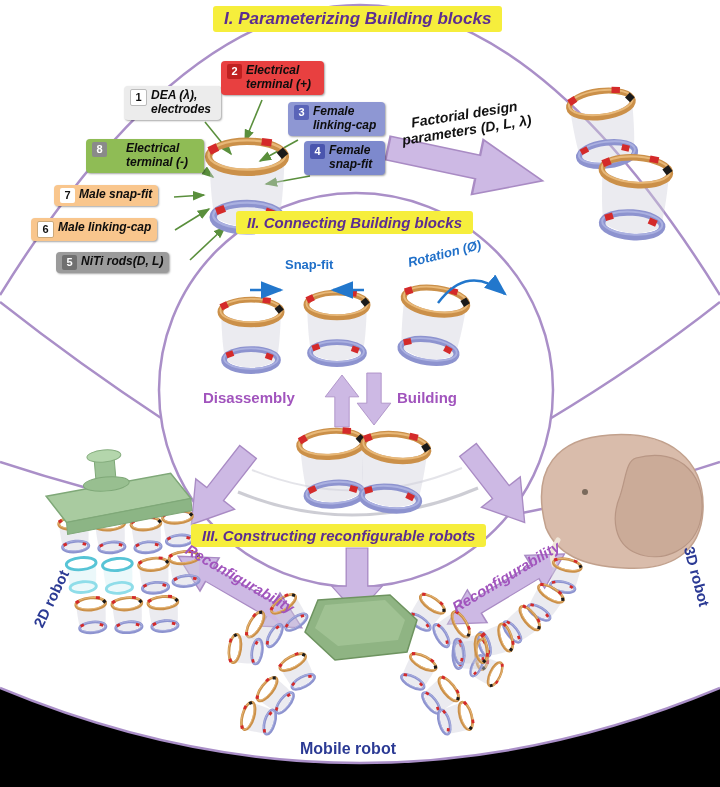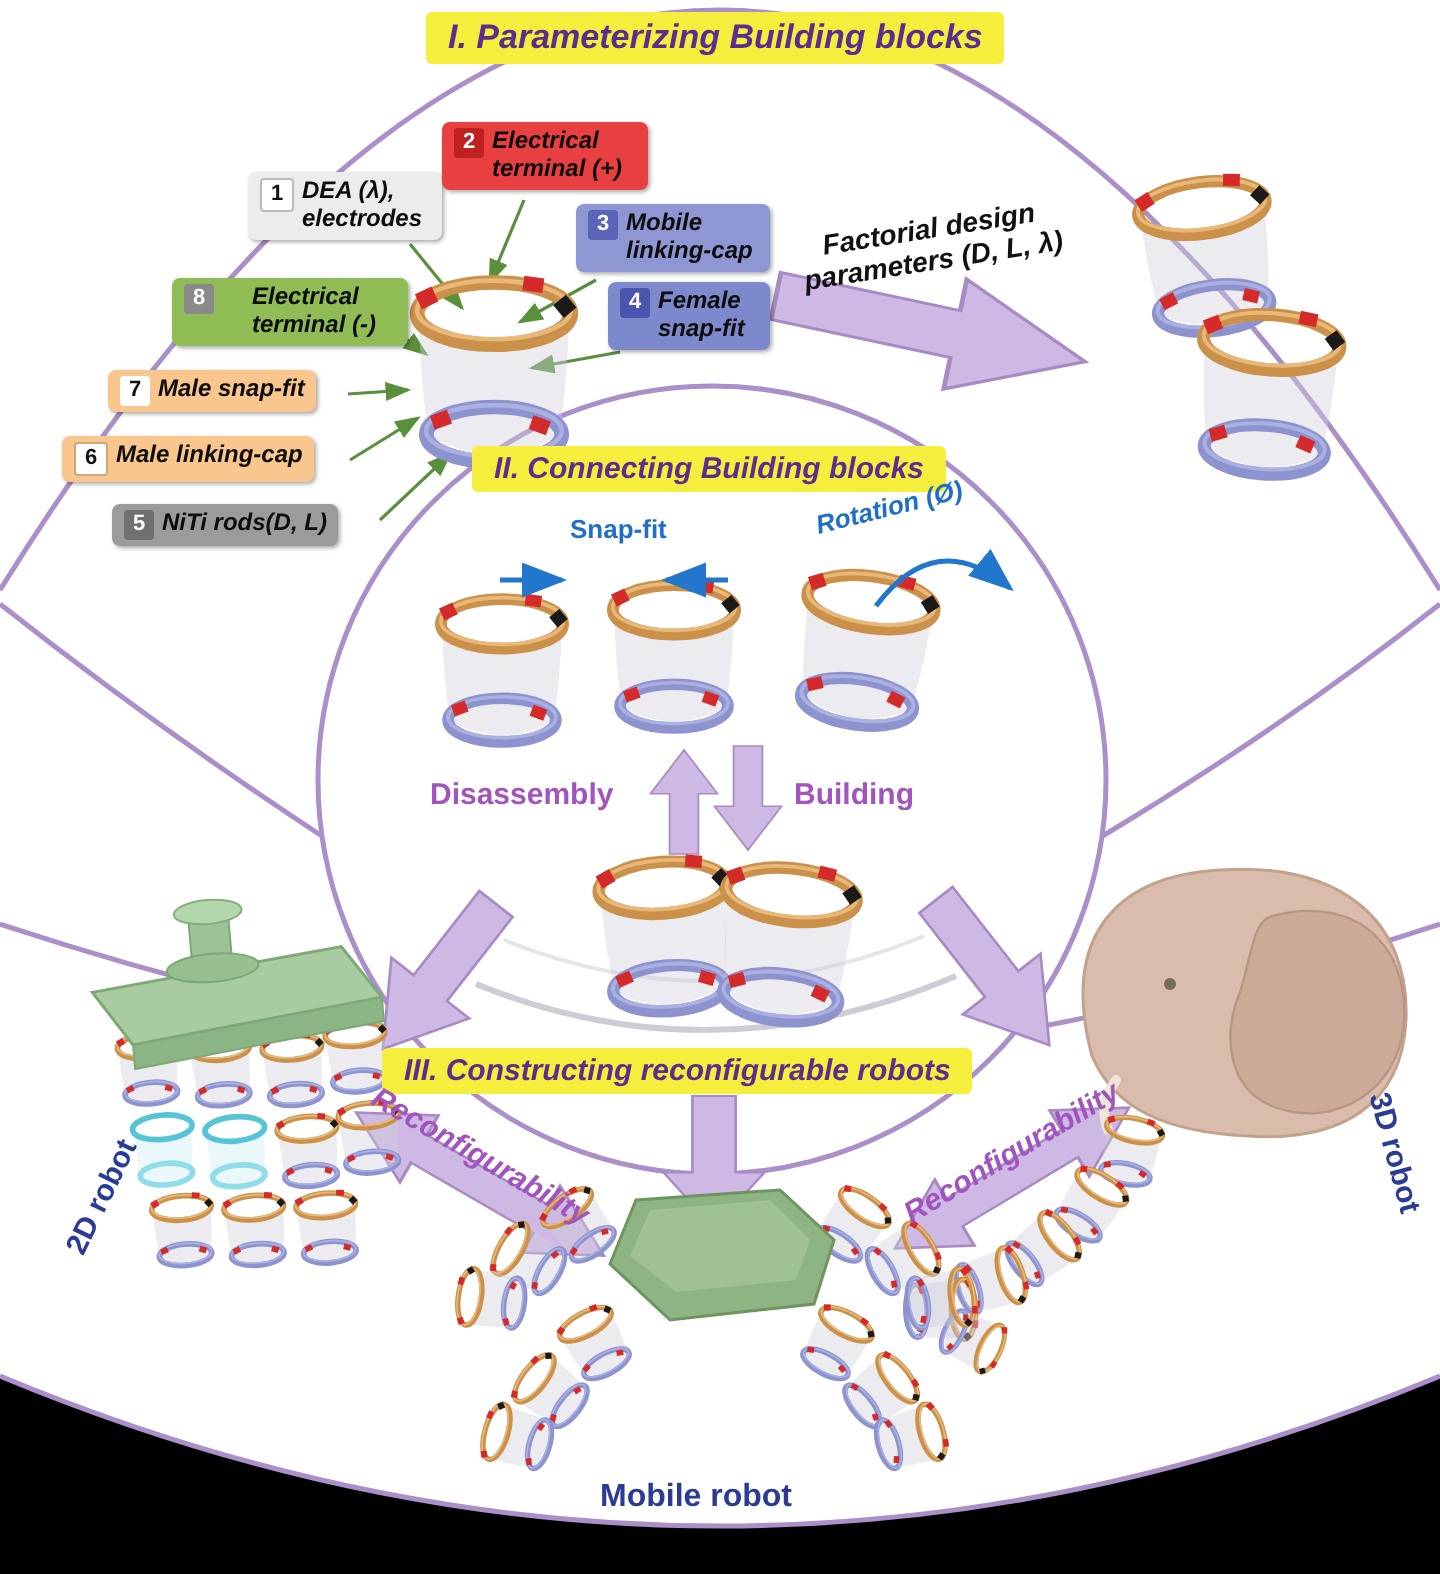--- a/index.html
+++ b/index.html
@@ -146,34 +146,34 @@
     <use href="#mod" x="452" y="630" width="36" height="40" transform="rotate(82 470 650)"></use>
     <use href="#mod" x="400" y="652" width="36" height="40" transform="rotate(28 418 672)"></use>
     <use href="#mod" x="422" y="676" width="36" height="40" transform="rotate(52 440 696)"></use>
     <use href="#mod" x="437" y="699" width="36" height="40" transform="rotate(74 455 719)"></use>
     <path d="M318,600 L390,595 L417,620 L407,652 L335,660 L305,632 Z" fill="#8fb483" stroke="#6e9460" stroke-width="1.5"></path>
     <path d="M325,605 L385,600 L405,620 L398,640 L338,646 L315,628 Z" fill="#a3c496" opacity="0.85"></path>
   </g>
 </svg>
 
 <div class="sec-title" style="left:213px;top:6px;font-size:17px;">I. Parameterizing Building blocks</div>
-<div class="sec-title" style="left:236px;top:223px;font-size:15px;text-align:right;">II. Connecting Building blocks</div>
+<div class="sec-title" style="left:236px;top:211px;font-size:15px;text-align:right;">II. Connecting Building blocks</div>
 <div class="sec-title" style="left:191px;top:524px;font-size:15px;text-align:right;">III. Constructing reconfigurable robots</div>
 
 <div class="plabel" style="left:124px;top:86px;background:#ececec;">
   <span class="chip" style="background:#ffffff;color:#111;border:1px solid #bbb;">1</span>
   <span style="width:64px;">DEA (λ), electrodes</span>
 </div>
 <div class="plabel" style="left:221px;top:61px;background:#e84040;">
   <span class="chip" style="background:#c02020;color:#fff;">2</span>
   <span style="width:72px;">Electrical terminal (+)</span>
 </div>
 <div class="plabel" style="left:288px;top:102px;background:#8e97d3;">
   <span class="chip" style="background:#5a64b8;color:#fff;">3</span>
-  <span style="width:66px;">Mobile linking-cap</span>
+  <span style="width:66px;">Female linking-cap</span>
 </div>
 <div class="plabel" style="left:304px;top:141px;background:#7d89cd;">
   <span class="chip" style="background:#4a55ae;color:#fff;">4</span>
   <span style="width:50px;">Female snap-fit</span>
 </div>
 <div class="plabel" style="left:86px;top:139px;background:#8fbc55;">
   <span class="chip" style="background:#8a8a8a;color:#fff;">8</span>
   <span style="width:72px;margin-left:15px;">Electrical terminal (-)</span>
 </div>
 <div class="plabel" style="left:54px;top:185px;background:#f9c68d;white-space:nowrap;">
@@ -185,21 +185,21 @@
   <span>Male linking-cap</span>
 </div>
 <div class="plabel" style="left:56px;top:252px;background:#9b9b9b;white-space:nowrap;">
   <span class="chip" style="background:#707070;color:#fff;">5</span>
   <span>NiTi rods(D, L)</span>
 </div>
 
 <div class="ann" style="left:388px;top:106px;width:155px;text-align:center;font-style:italic;font-weight:600;font-size:14px;color:#111;transform:rotate(-9deg);">Factorial design parameters (D, L, λ)</div>
 <div class="ann bluetxt" style="left:285px;top:257px;">Snap-fit</div>
 <div class="ann bluetxt" style="left:407px;top:246px;font-style:italic;transform:rotate(-14deg);">Rotation (Ø)</div>
-<div class="ann purpletxt" style="left:215px;top:389px;">Disassembly</div>
+<div class="ann purpletxt" style="left:203px;top:389px;">Disassembly</div>
 <div class="ann purpletxt" style="left:397px;top:389px;">Building</div>
 <div class="ann purpletxt" style="left:172px;top:570px;width:136px;text-align:center;font-style:italic;transform:rotate(30deg);">Reconfigurability</div>
 <div class="ann purpletxt" style="left:438px;top:568px;width:136px;text-align:center;font-style:italic;transform:rotate(-31deg);">Reconfigurability</div>
 
 <div class="ann robotlbl" style="left:4px;top:590px;width:94px;text-align:center;transform:rotate(-64deg);">2D robot</div>
 <div class="ann robotlbl" style="left:650px;top:568px;width:94px;text-align:center;transform:rotate(75deg);">3D robot</div>
 <div class="ann robotlbl" style="left:300px;top:740px;width:130px;font-size:16px;">Mobile robot</div>
 
 </div>
 

